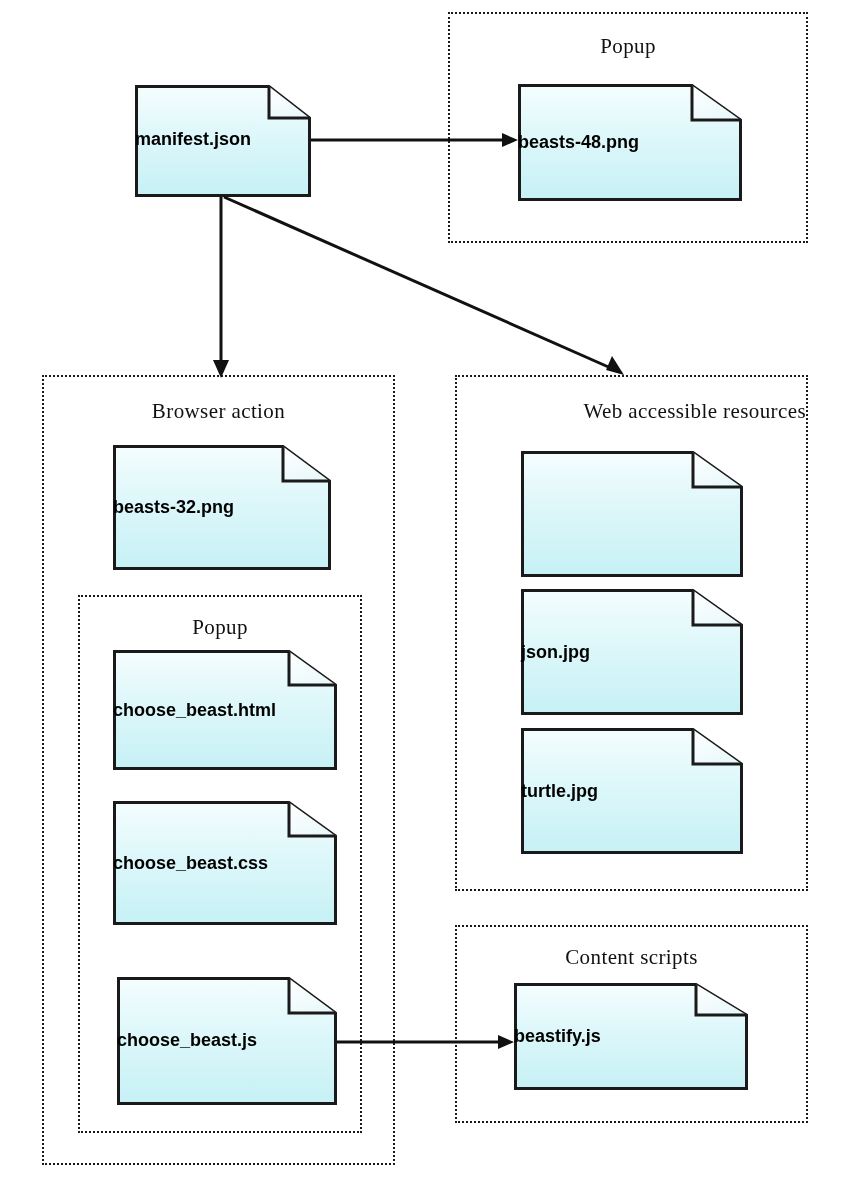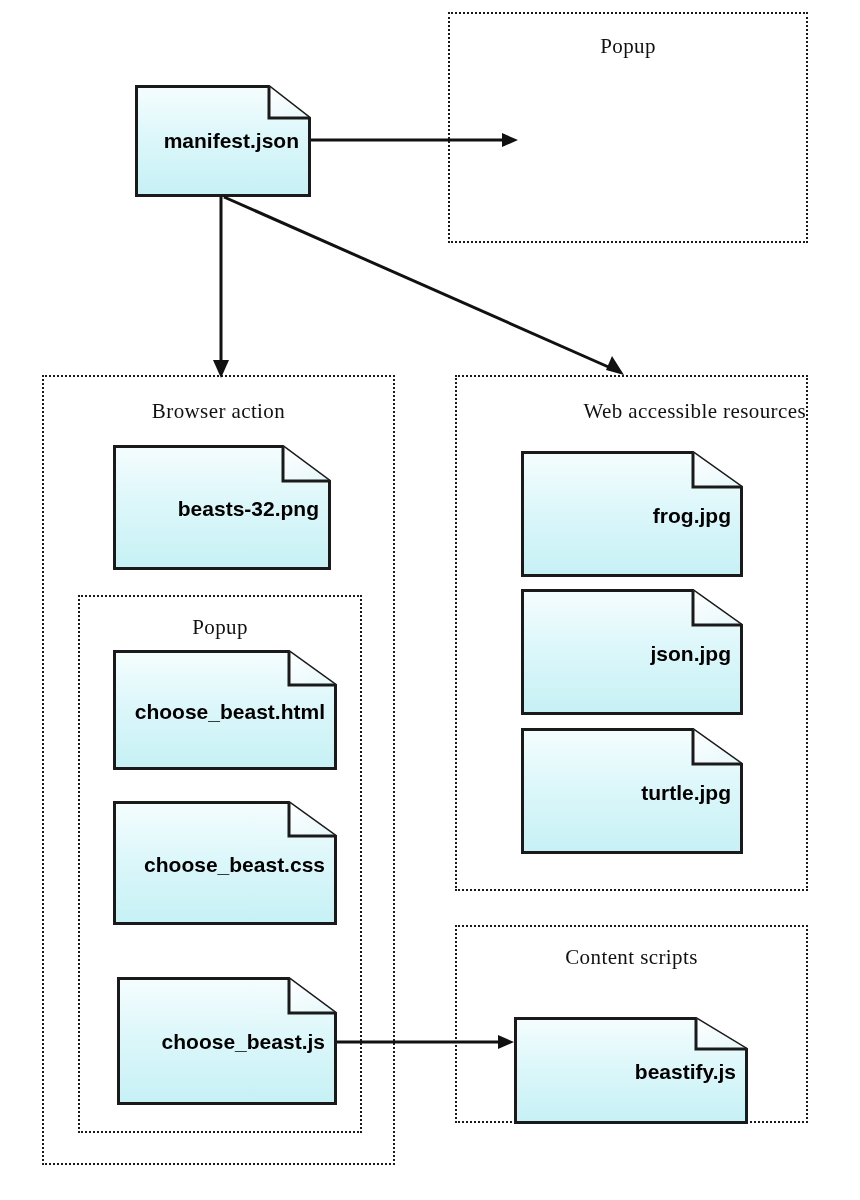--- a/index.html
+++ b/index.html
@@ -49,24 +49,24 @@
     position: absolute;
     inset: 0;
     display: block;
     width: 100%;
     height: 100%;
     overflow: visible;
   }
   .node-label {
     position: absolute;
     left: 0;
-    right: 12px;
-    text-align: right;
+    right: 4px;
+    text-align: left;
     font-family: "Liberation Sans", sans-serif;
-    font-size: 21px;
+    font-size: 18px;
     font-weight: 700;
     color: #000000;
     white-space: nowrap;
     pointer-events: none;
   }
 
   
   #edges {
     position: absolute;
     left: 0;
@@ -119,20 +119,27 @@
   </svg>
 
   <div class="node" style="left:135px; top:85px; width:176px; height:112px;">
     <svg viewBox="0 0 176 112" preserveAspectRatio="none">
       <path d="M1.5,1.5 H134 L174.5,33 V110.5 H1.5 Z" fill="url(#noteFill)" stroke="#1a1a1a" stroke-width="3" stroke-linejoin="miter"></path>
       <path d="M134,1.5 V33 H174.5" fill="url(#foldFill)" stroke="#1a1a1a" stroke-width="3" stroke-linejoin="miter"></path>
     </svg>
     <div class="node-label" style="top:44px;">manifest.json</div>
   </div>
 
+  <div class="node" style="left:518px; top:84px; width:224px; height:117px;">
+    <svg viewBox="0 0 224 117" preserveAspectRatio="none">
+      <path d="M1.5,1.5 H174 L222.5,36 V115.5 H1.5 Z" fill="url(#noteFill)" stroke="#1a1a1a" stroke-width="3" stroke-linejoin="miter"></path>
+      <path d="M174,1.5 V36 H222.5" fill="url(#foldFill)" stroke="#1a1a1a" stroke-width="3" stroke-linejoin="miter"></path>
+    </svg>
+    <div class="node-label" style="top:48px;">beasts-48.png</div>
+  </div>
 
   <div class="node" style="left:113px; top:445px; width:218px; height:125px;padding-left:20px;">
     <svg viewBox="0 0 218 125" preserveAspectRatio="none">
       <path d="M1.5,1.5 H170 L216.5,36 V123.5 H1.5 Z" fill="url(#noteFill)" stroke="#1a1a1a" stroke-width="3" stroke-linejoin="miter"></path>
       <path d="M170,1.5 V36 H216.5" fill="url(#foldFill)" stroke="#1a1a1a" stroke-width="3" stroke-linejoin="miter"></path>
     </svg>
     <div class="node-label" style="top:52px;">beasts-32.png</div>
   </div>
 
   <div class="node" style="left:113px; top:650px; width:224px; height:120px;">
@@ -157,40 +164,39 @@
       <path d="M172,1.5 V36 H218.5" fill="url(#foldFill)" stroke="#1a1a1a" stroke-width="3" stroke-linejoin="miter"></path>
     </svg>
     <div class="node-label" style="top:53px;">choose_beast.js</div>
   </div>
 
   <div class="node" style="left:521px; top:451px; width:222px; height:126px;">
     <svg viewBox="0 0 222 126" preserveAspectRatio="none">
       <path d="M1.5,1.5 H172 L220.5,36 V124.5 H1.5 Z" fill="url(#noteFill)" stroke="#1a1a1a" stroke-width="3" stroke-linejoin="miter"></path>
       <path d="M172,1.5 V36 H220.5" fill="url(#foldFill)" stroke="#1a1a1a" stroke-width="3" stroke-linejoin="miter"></path>
     </svg>
-    <div class="node-label" style="top:53px;">frog.jpg</div>
   </div>
 
   <div class="node" style="left:521px; top:589px; width:222px; height:126px;">
     <svg viewBox="0 0 222 126" preserveAspectRatio="none">
       <path d="M1.5,1.5 H172 L220.5,36 V124.5 H1.5 Z" fill="url(#noteFill)" stroke="#1a1a1a" stroke-width="3" stroke-linejoin="miter"></path>
       <path d="M172,1.5 V36 H220.5" fill="url(#foldFill)" stroke="#1a1a1a" stroke-width="3" stroke-linejoin="miter"></path>
     </svg>
     <div class="node-label" style="top:53px;">json.jpg</div>
   </div>
 
   <div class="node" style="left:521px; top:728px; width:222px; height:126px;">
     <svg viewBox="0 0 222 126" preserveAspectRatio="none">
       <path d="M1.5,1.5 H172 L220.5,36 V124.5 H1.5 Z" fill="url(#noteFill)" stroke="#1a1a1a" stroke-width="3" stroke-linejoin="miter"></path>
       <path d="M172,1.5 V36 H220.5" fill="url(#foldFill)" stroke="#1a1a1a" stroke-width="3" stroke-linejoin="miter"></path>
     </svg>
     <div class="node-label" style="top:53px;">turtle.jpg</div>
   </div>
 
-  <div class="node" style="left:514px; top:983px; width:234px; height:107px;margin-top:34px;">
+  <div class="node" style="left:514px; top:983px; width:234px; height:107px;">
     <svg viewBox="0 0 234 107" preserveAspectRatio="none">
       <path d="M1.5,1.5 H182 L232.5,32 V105.5 H1.5 Z" fill="url(#noteFill)" stroke="#1a1a1a" stroke-width="3" stroke-linejoin="miter"></path>
       <path d="M182,1.5 V32 H232.5" fill="url(#foldFill)" stroke="#1a1a1a" stroke-width="3" stroke-linejoin="miter"></path>
     </svg>
     <div class="node-label" style="top:43px;">beastify.js</div>
   </div>
 
   <svg id="edges" viewBox="0 0 860 1200">
 
     <g>

